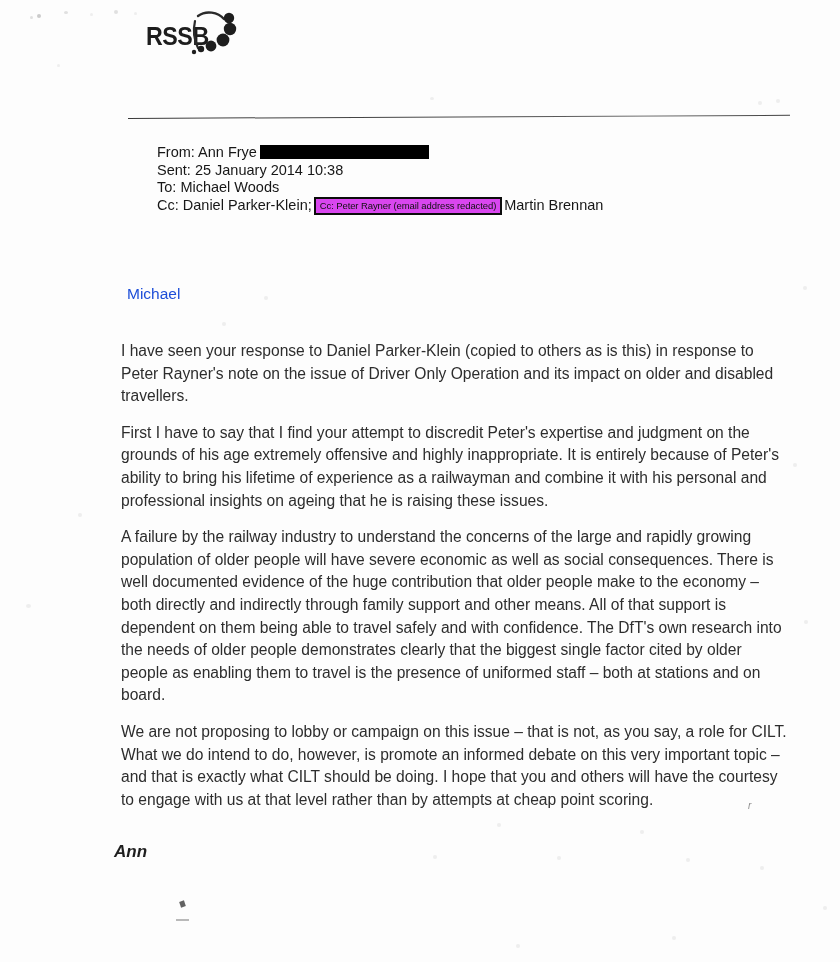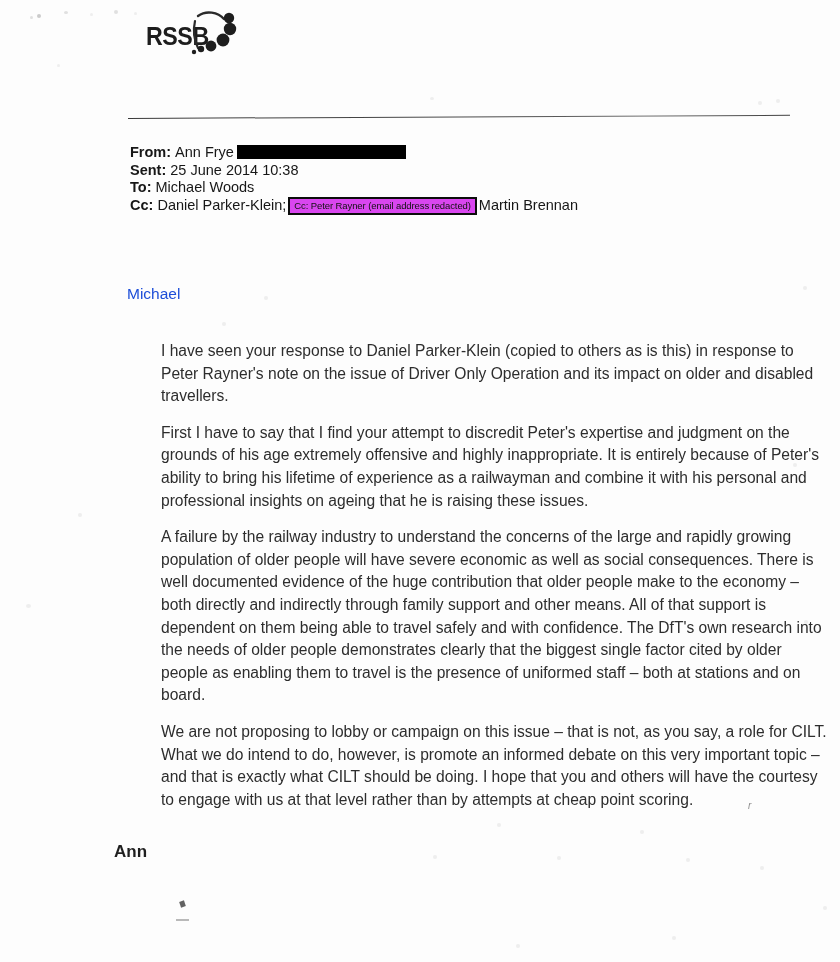--- a/index.html
+++ b/index.html
@@ -72,21 +72,21 @@
   
   .mail-head {
     position: absolute;
     left: 130px;
     top: 144px;
     font-size: 14.5px;
     line-height: 17.6px;
     color: #171717;
     white-space: nowrap;
   }
-  .mail-head .lbl { font-weight: 700; }
+  .mail-head .lbl { font-weight: 400; margin-left: 27px; }
   .mail-row { display: block; height: 17.6px; }
 
   .redaction-bar {
     display: inline-block;
     width: 169px;
     height: 14px;
     background: #000000;
     vertical-align: -2px;
     margin-left: 3px;
   }
@@ -115,35 +115,35 @@
   }
 
   .body-copy {
     position: absolute;
     left: 121px;
     top: 340px;
     width: 666px;
     font-size: 15.6px;
     line-height: 22.6px;
     color: #2d2d2d;
-    margin-left: 40px;
   }
   .body-copy p {
     margin: 0 0 14px 0;
     text-align: left;
   }
   .body-copy p:last-child { margin-bottom: 0; }
 
   
   .sig-ann {
     position: absolute;
     left: 114px;
     top: 842px;
     font-size: 17px;
     font-weight: 700;
+    font-style: italic;
     color: #1f1f1f;
   }
   .sig-name {
     position: absolute;
     left: 113px;
     top: 879px;
     color: #2b2b2b;
     white-space: nowrap;
   }
   .sig-name .big { font-size: 20.5px; }
@@ -226,21 +226,21 @@
 
   <div class="rule"></div>
 
   <div class="mail-head">
     <span class="mail-row">
       <span class="lbl">From: </span>
       <span>Ann Frye</span><span class="redaction-bar"></span>
     </span>
     <span class="mail-row">
       <span class="lbl">Sent: </span>
-      <span>25 June 2014 10:38</span>
+      <span>25 January 2014 10:38</span>
     </span>
     <span class="mail-row">
       <span class="lbl">To: </span>
       <span>Michael Woods</span>
     </span>
     <span class="mail-row">
       <span class="lbl">Cc: </span>
       <span>Daniel Parker-Klein;</span><span class="cc-box">Cc: Peter Rayner (email address redacted)</span><span>Martin Brennan</span>
     </span>
   </div>

